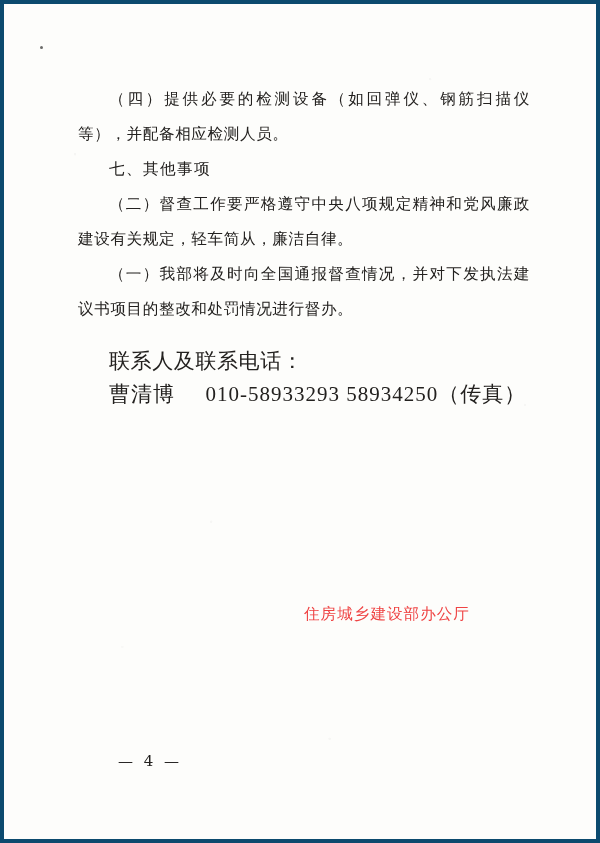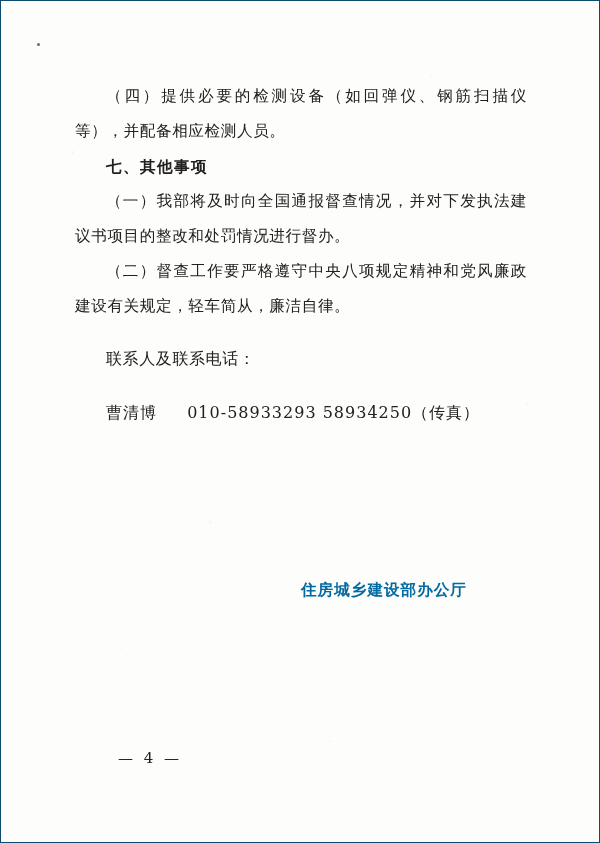--- a/index.html
+++ b/index.html
@@ -12,21 +12,21 @@
     background: #ffffff;
     font-family: "DejaVu Serif", serif;
     overflow: hidden;
   }
   .page {
     position: relative;
     width: 600px;
     height: 843px;
     box-sizing: border-box;
     background: #fdfdfb;
-    border: 1px solid #0c4a6e;
+    border: 4px solid #0c4a6e;
     overflow: hidden;
   }
   
   .scan-noise {
     position: absolute;
     inset: 0;
     pointer-events: none;
     background:
       radial-gradient(circle at 12% 18%, rgba(0,0,0,0.035) 0 1px, transparent 1.5px),
       radial-gradient(circle at 72% 9%, rgba(0,0,0,0.03) 0 1px, transparent 1.5px),
@@ -58,43 +58,42 @@
     text-align: justify;
     text-justify: inter-character;
     margin: 0 0 0 0;
     font-family: "DejaVu Serif", serif;
   }
   .para.indent {
     text-indent: 31px;
   }
   .para.heading {
     text-indent: 31px;
-    font-weight: bold;
+    font-weight: normal;
     letter-spacing: 1.4px;
   }
   .contact-block {
     margin-top: 18px;
   }
   .contact-line {
-    font-size: 16px;
+    font-size: 21px;
     line-height: 33px;
     letter-spacing: 0.6px;
     text-indent: 31px;
+    font-family: Liberation Serif, serif;
   }
   .contact-line.person {
     letter-spacing: 1px;
-    margin-top: 21px;
   }
   .signature {
     position: absolute;
     left: 300px;
-    top: 572px;
+    top: 593px;
     width: 230px;
-    color: #0369a1;
-    font-weight: bold;
+    color: #ef4444;
   }
   .sig-line {
     font-size: 15.6px;
     line-height: 34px;
     letter-spacing: 1px;
   }
   .sig-line.date {
     padding-left: 18px;
   }
   .page-number {
@@ -121,23 +120,23 @@
   <div class="scan-noise"></div>
   <div class="ink-mark" style="left:36px; top:42px;"></div>
 
   <div class="body-text">
 
     <p class="para indent">（四）提供必要的检测设备（如回弹仪、钢筋扫描仪等），并配备相应检测人员。</p>
 
 
     <p class="para heading">七、其他事项</p>
 
+    <p class="para indent">（二）督查工作要严格遵守中央八项规定精神和党风廉政建设有关规定，轻车简从，廉洁自律。</p>
+
     <p class="para indent">（一）我部将及时向全国通报督查情况，并对下发执法建议书项目的整改和处罚情况进行督办。</p>
-
-    <p class="para indent">（二）督查工作要严格遵守中央八项规定精神和党风廉政建设有关规定，轻车简从，廉洁自律。</p>
 
 
     <div class="contact-block">
       <div class="contact-line">联系人及联系电话：</div>
       <div class="contact-line person">
         <span>曹清博</span>
         <span style="display:inline-block;width:18px;"></span>
         <span>010-58933293 58934250（传真）</span>
       </div>
     </div>

